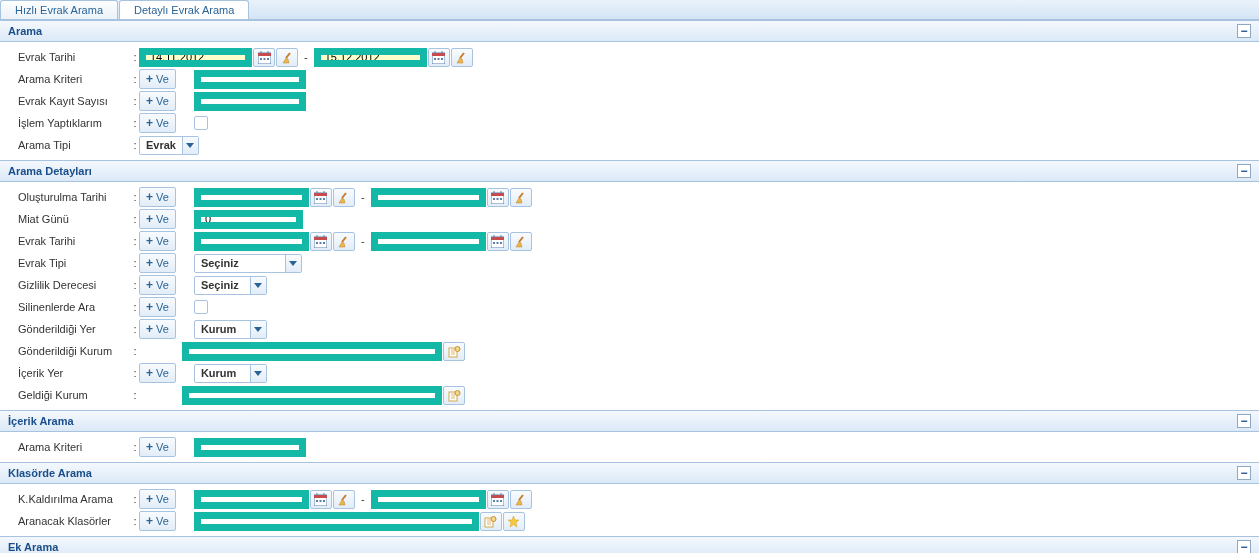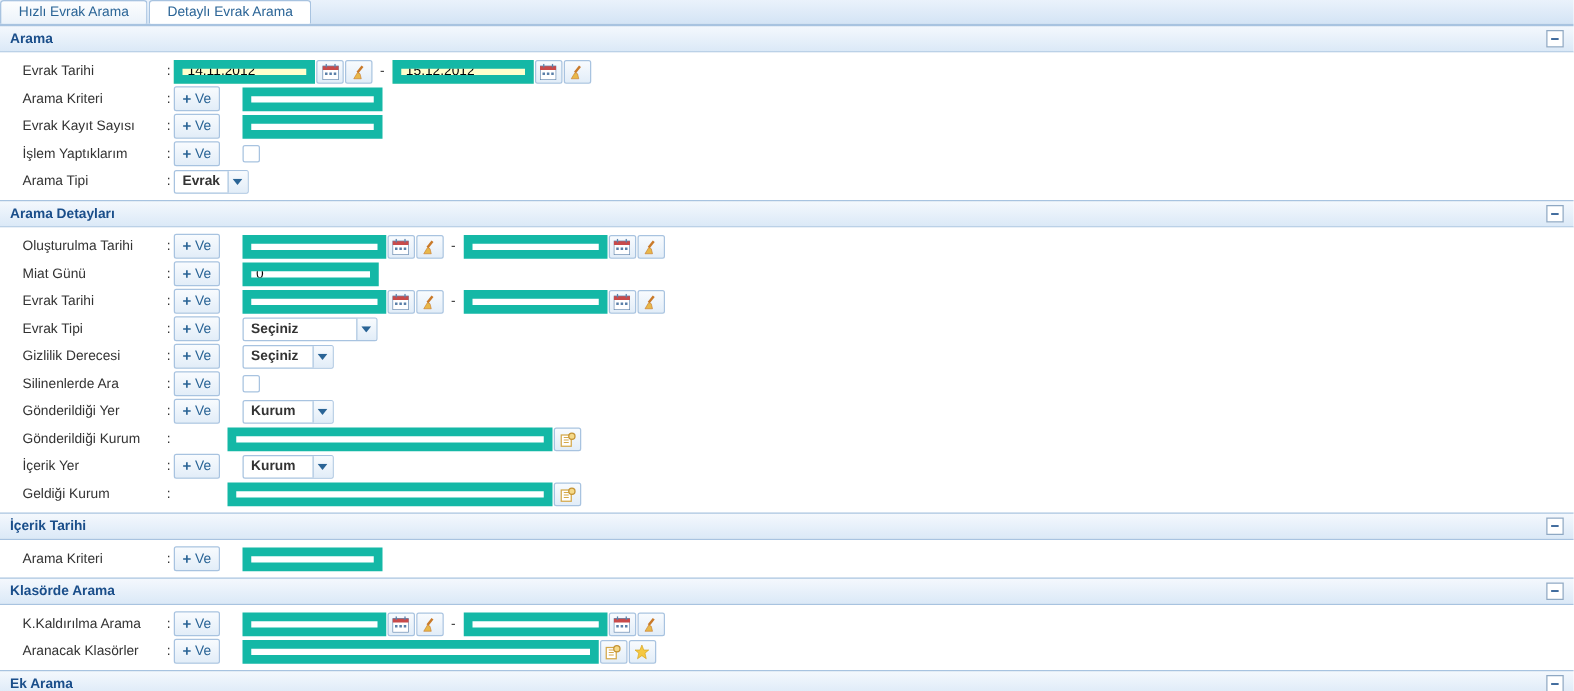--- a/index.html
+++ b/index.html
@@ -465,21 +465,21 @@
         <svg width="13" height="13">
           <rect x="1" y="3" width="8" height="9" fill="#fff" stroke="#d4a84a"></rect>
           <path d="M3 5 L7 5 M3 7 L7 7 M3 9 L7 9" stroke="#d4a84a" stroke-width="0.8"></path>
           <circle cx="9.5" cy="4" r="2.5" fill="#f5d988" stroke="#c49333"></circle>
         </svg>
       </div>
   </div>
 </div>
 
 <div class="panel-header">
-  <span>İçerik Tarihi</span>
+  <span>İçerik Arama</span>
   <div class="collapse-btn">−</div>
 </div>
 <div class="panel-body">
   <div class="row">
     <div class="label">Arama Kriteri</div>
     <div class="colon">:</div>
     <div class="ve-btn">
         <span class="plus">+</span>
         <span>Ve</span>
       </div>

